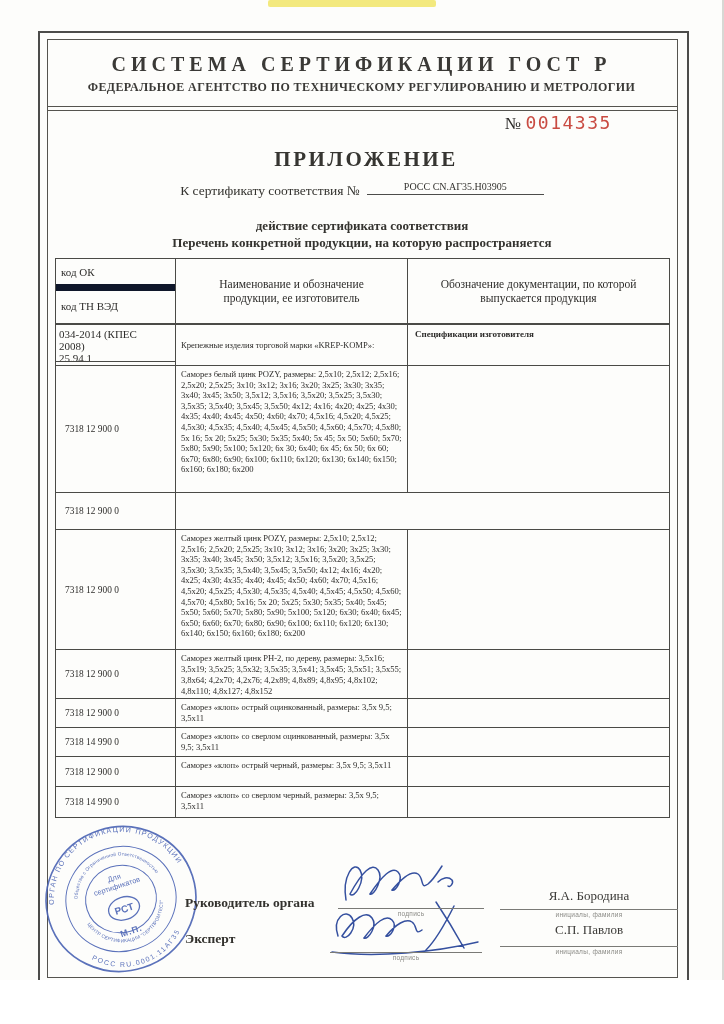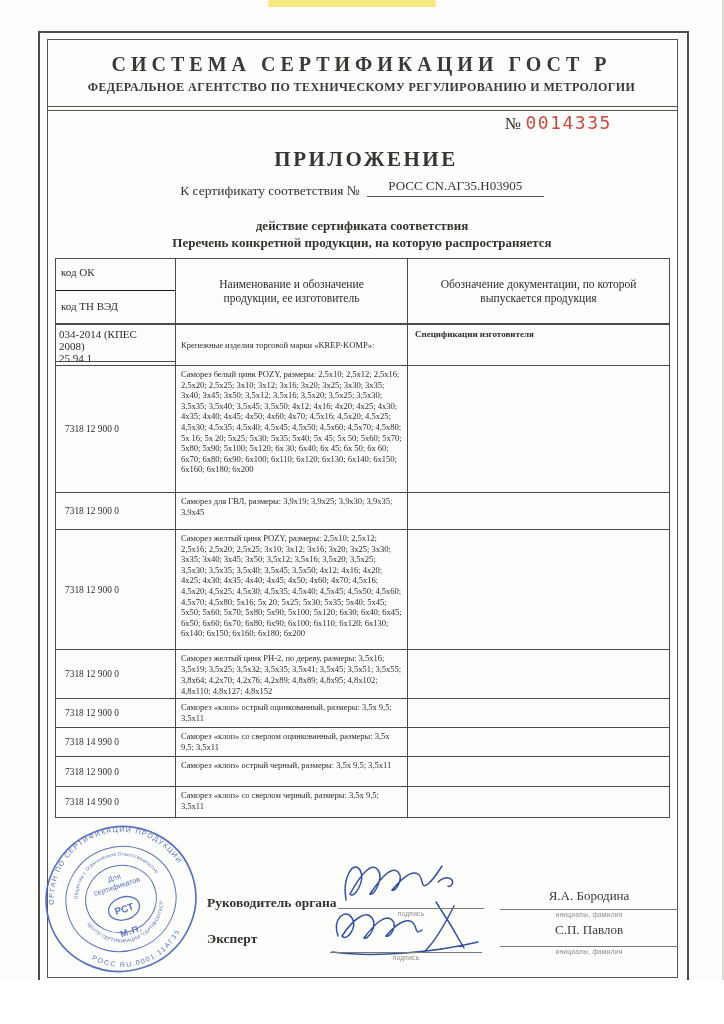--- a/index.html
+++ b/index.html
@@ -20,47 +20,47 @@
   .masthead .t1{margin-top:13px;font-weight:bold;font-size:20px;letter-spacing:5px;color:#3a3936;}
   .masthead .t2{margin-top:4px;font-weight:bold;font-size:12px;letter-spacing:.4px;color:#3a3936;}
   .mast-sep{left:48px;top:106px;width:629px;height:3px;border-top:1px solid #55544f;border-bottom:1px solid #55544f;}
 
   .doc-number{left:505px;top:112px;width:170px;font-size:17px;white-space:nowrap;}
   .doc-number .num{font-family:"DejaVu Sans Mono", monospace;font-size:18px;letter-spacing:1.5px;color:#c94b42;}
 
   .appendix-title{left:8px;right:0;top:147px;text-align:center;font-weight:bold;font-size:21px;letter-spacing:2.5px;color:#363531;}
   .cert-line{left:0;right:0;top:183px;text-align:center;font-size:13.5px;color:#34332f;}
   .cert-line .cert-num{display:inline-block;border-bottom:1px solid #4c4c4a;min-width:165px;
-        font-size:13px;padding:0 6px 2px 6px;margin-left:7px;position:relative;top:-5px;}
+        font-size:10px;padding:0 6px 2px 6px;margin-left:7px;position:relative;top:-5px;}
   .desc{left:0;right:0;top:217px;text-align:center;font-weight:bold;font-size:13px;line-height:17px;color:#34332f;}
 
   
   .cert-table{left:55px;top:258px;width:615px;border:1px solid #4a4a46;box-sizing:border-box;background:transparent;}
   .t-row{display:flex;border-bottom:1px solid #4a4a46;box-sizing:border-box;}
   .t-row:last-child{border-bottom:none;}
   .c1{width:120px;border-right:1px solid #4a4a46;box-sizing:border-box;position:relative;}
   .c2{width:232px;border-right:1px solid #4a4a46;box-sizing:border-box;}
   .c3{flex:1;box-sizing:border-box;}
   .head-row{height:66px;border-bottom-width:2px;}
   .head-row .c1{font-size:11px;}
-  .hc1-top{height:32px;border-bottom:1px solid #0f172a;box-sizing:border-box;padding:7px 0 0 5px;}
+  .hc1-top{height:32px;border-bottom:7px solid #0f172a;box-sizing:border-box;padding:7px 0 0 5px;}
   .hc1-bot{padding:9px 0 0 5px;}
   .hc-mid{display:flex;align-items:center;justify-content:center;text-align:center;
           font-size:11.5px;line-height:14px;padding:0 14px;height:100%;box-sizing:border-box;}
   .code-cell{display:flex;align-items:center;font-size:9.4px;padding-left:9px;box-sizing:border-box;}
   .code-cell-first{font-size:11px;padding:3px 16px 0 3px;line-height:12px;}
   .code1-underline{position:absolute;left:0;right:0;bottom:3px;border-top:1px solid #4a4a46;}
   .name-cell{font-size:8.6px;line-height:10.9px;padding:3px 4px 2px 5px;overflow:hidden;letter-spacing:-.05px;}
   .name-cell.mid{display:flex;align-items:center;}
   .doc-cell{font-size:9px;line-height:11px;padding:4px 4px 2px 7px;font-weight:bold;}
   .dense{line-height:10.6px;}
 
   
   .stamp-wrap{left:42px;top:820px;width:158px;height:158px;transform:rotate(-18deg);opacity:.9;}
-  .role{font-weight:bold;font-size:13.5px;color:#33322e;margin-left:22px;}
+  .role{font-weight:bold;font-size:13.5px;color:#33322e;}
   .sig-line{border-top:1px solid #7a7a76;}
   .sig-label{font-family:"Liberation Sans", sans-serif;font-size:6.5px;color:#8b8b86;text-align:center;letter-spacing:.3px;}
   .sig-name{font-size:13px;color:#3a3936;text-align:center;}
   .sig-svg{position:absolute;}
 
   .footer{left:0;right:0;top:995px;text-align:center;font-family:"Liberation Sans", sans-serif;
           font-size:6.5px;color:#a9a9a4;letter-spacing:.3px;}
 </style>
 </head>
 <body>
@@ -121,21 +121,20 @@
     </div>
 
     <div class="t-row" style="height:127px">
       <div class="c1 code-cell">7318 12 900 0</div>
       <div class="c2 name-cell dense">Саморез белый цинк POZY, размеры: 2,5х10; 2,5х12; 2,5х16; 2,5х20; 2,5х25; 3х10; 3х12; 3х16; 3х20; 3х25; 3х30; 3х35; 3х40; 3х45; 3х50; 3,5х12; 3,5х16; 3,5х20; 3,5х25; 3,5х30; 3,5х35; 3,5х40; 3,5х45; 3,5х50; 4х12; 4х16; 4х20; 4х25; 4х30; 4х35; 4х40; 4х45; 4х50; 4х60; 4х70; 4,5х16; 4,5х20; 4,5х25; 4,5х30; 4,5х35; 4,5х40; 4,5х45; 4,5х50; 4,5х60; 4,5х70; 4,5х80; 5х 16; 5х 20; 5х25; 5х30; 5х35; 5х40; 5х 45; 5х 50; 5х60; 5х70; 5х80; 5х90; 5х100; 5х120; 6х 30; 6х40; 6х 45; 6х 50; 6х 60; 6х70; 6х80; 6х90; 6х100; 6х110; 6х120; 6х130; 6х140; 6х150; 6х160; 6х180; 6х200</div>
       <div class="c3 doc-cell"></div>
     </div>
 
     <div class="t-row" style="height:37px">
       <div class="c1 code-cell">7318 12 900 0</div>
-      <div class="c2 name-cell">Саморез для ГВЛ, размеры: 3,9х19; 3,9х25; 3,9х30; 3,9х35; 3,9х45</div>
       <div class="c3 doc-cell"></div>
     </div>
 
     <div class="t-row" style="height:120px">
       <div class="c1 code-cell">7318 12 900 0</div>
       <div class="c2 name-cell dense">Саморез желтый цинк POZY, размеры: 2,5х10; 2,5х12; 2,5х16; 2,5х20; 2,5х25; 3х10; 3х12; 3х16; 3х20; 3х25; 3х30; 3х35; 3х40; 3х45; 3х50; 3,5х12; 3,5х16; 3,5х20; 3,5х25; 3,5х30; 3,5х35; 3,5х40; 3,5х45; 3,5х50; 4х12; 4х16; 4х20; 4х25; 4х30; 4х35; 4х40; 4х45; 4х50; 4х60; 4х70; 4,5х16; 4,5х20; 4,5х25; 4,5х30; 4,5х35; 4,5х40; 4,5х45; 4,5х50; 4,5х60; 4,5х70; 4,5х80; 5х16; 5х 20; 5х25; 5х30; 5х35; 5х40; 5х45; 5х50; 5х60; 5х70; 5х80; 5х90; 5х100; 5х120; 6х30; 6х40; 6х45; 6х50; 6х60; 6х70; 6х80; 6х90; 6х100; 6х110; 6х120; 6х130; 6х140; 6х150; 6х160; 6х180; 6х200</div>
       <div class="c3 doc-cell"></div>
     </div>
 
     <div class="t-row" style="height:49px">

